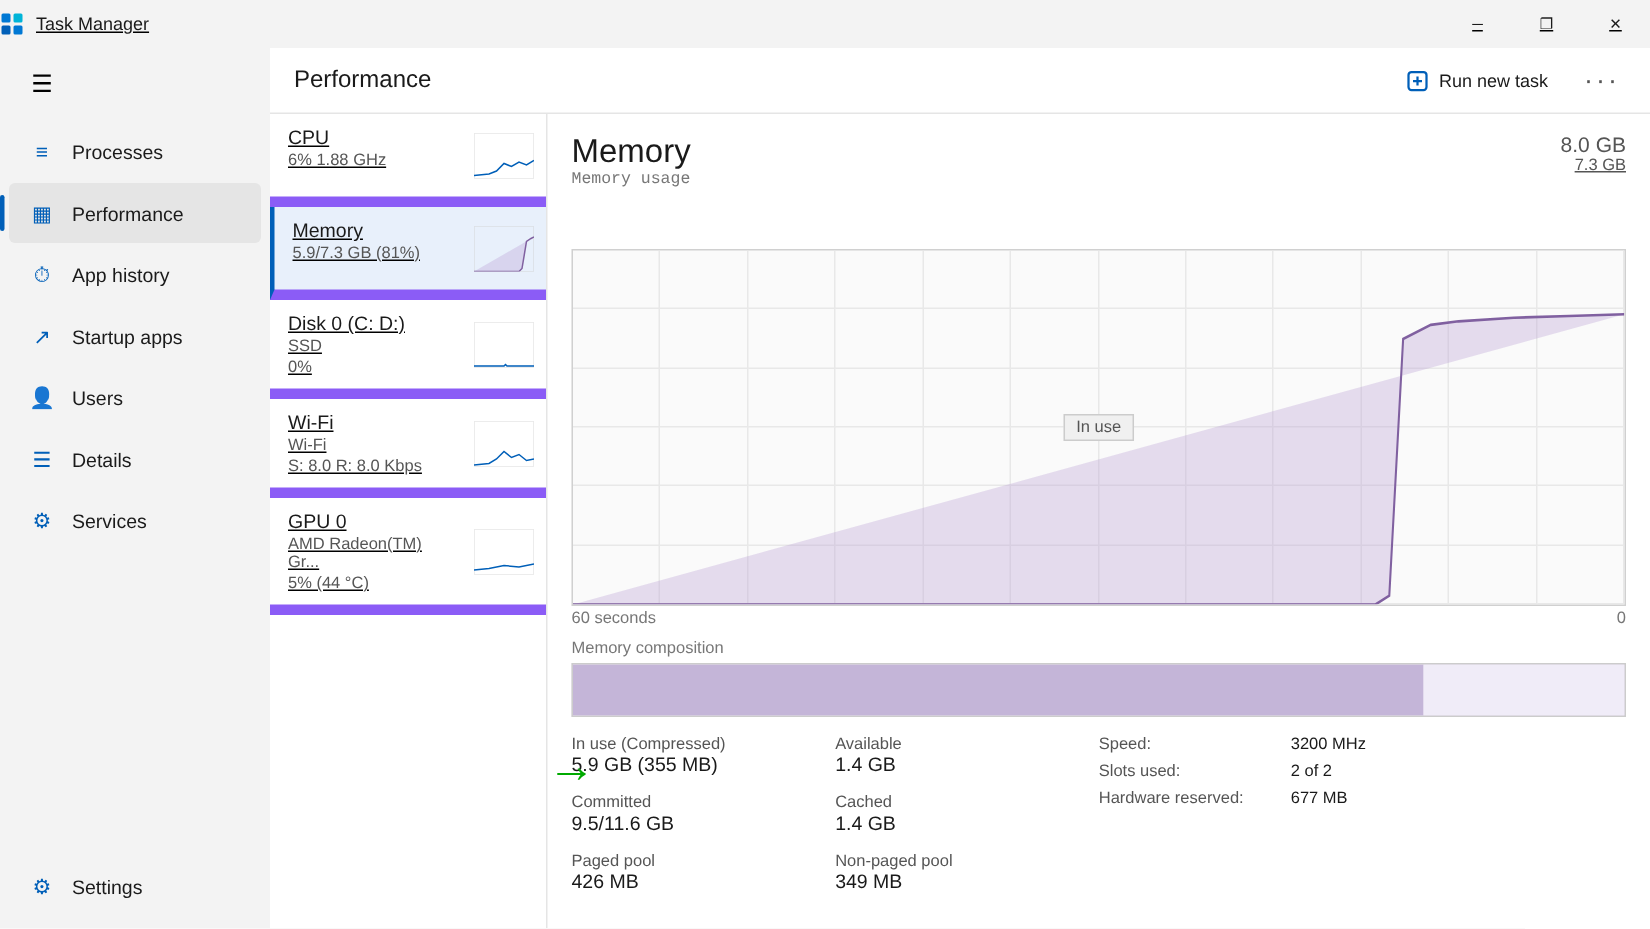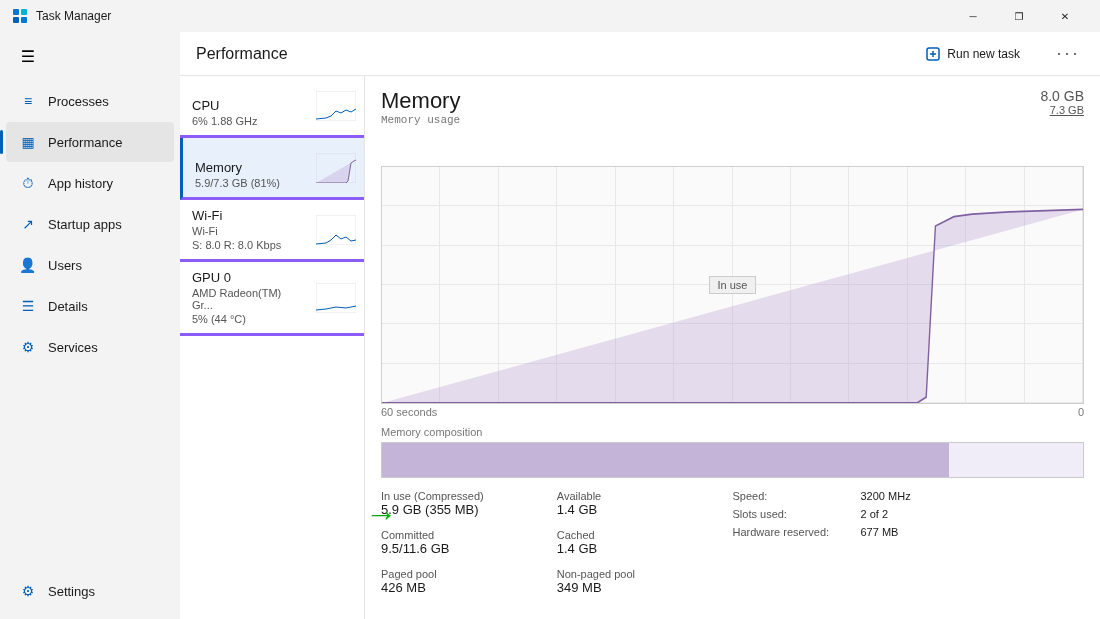--- a/index.html
+++ b/index.html
@@ -4,22 +4,23 @@
   <style>
     * { margin: 0; padding: 0; box-sizing: border-box; }
     body { width: 1100px; height: 619px; overflow: hidden; font-family: 'Segoe UI', sans-serif; background: #f3f3f3; display: flex; flex-direction: column; }
 
     
     .titlebar {
       height: 32px;
       background: #f3f3f3;
       display: flex;
       align-items: center;
-      padding: 0 12px;
+      padding: 0 0;
       flex-shrink: 0;
+      text-decoration: underline;
     }
     .titlebar-icon { width: 16px; height: 16px; margin-right: 8px; }
     .titlebar-title { font-size: 12px; color: #1a1a1a; flex: 1; }
     .titlebar-controls { display: flex; gap: 0; }
     .titlebar-btn {
       width: 46px; height: 32px;
       background: transparent; border: none; cursor: pointer;
       display: flex; align-items: center; justify-content: center;
       font-size: 10px; color: #1a1a1a;
     }
@@ -109,21 +110,21 @@
     }
     .main-header-title {
       font-size: 16px;
       font-weight: 400;
       color: #1a1a1a;
       flex: 1;
     }
     .header-actions {
       display: flex;
       align-items: center;
-      gap: 20px;
+      gap: 8px;
     }
     .run-new-task-btn {
       display: flex;
       align-items: center;
       gap: 6px;
       padding: 4px 12px;
       background: transparent;
       border: none;
       cursor: pointer;
       font-size: 12px;
@@ -147,26 +148,27 @@
     
     .perf-list {
       width: 185px;
       border-right: 1px solid #e5e5e5;
       overflow-y: auto;
       flex-shrink: 0;
     }
     .perf-item {
       padding: 8px 12px;
       cursor: pointer;
-      border-bottom: 3px solid #8b5cf6;
+      border-bottom: 7px solid #8b5cf6;
       min-height: 62px;
       display: flex;
       flex-direction: column;
-      justify-content: flex-end;
+      justify-content: flex-start;
       position: relative;
+      text-decoration: underline;
     }
     .perf-item.active { background: #e8f0fb; border-left: 3px solid #005fb8; }
     .perf-item-name { font-size: 13px; font-weight: 500; color: #1a1a1a; }
     .perf-item-sub { font-size: 11px; color: #555; margin-top: 2px; }
     .perf-item-mini-graph {
       position: absolute;
       right: 8px;
       top: 50%;
       transform: translateY(-50%);
       width: 40px;
@@ -392,20 +394,33 @@
       <div class="perf-item-mini-graph">
               <svg class="mini-sparkline" width="40" height="30" viewBox="0 0 40 30">
         <rect width="40" height="30" fill="none" stroke="#ccc" stroke-width="0.5"></rect>
         <polyline points="0,30 30,30 32,28 35,10 38,8 40,7" fill="rgba(180,150,210,0.3)" stroke="none"></polyline>
         <polyline points="0,30 30,30 32,28 35,10 38,8 40,7" fill="none" stroke="#8060a0" stroke-width="1"></polyline>
       </svg>
             </div>
     </div>
           <div class="perf-item">
       <div style="padding-right:50px;">
+        <div class="perf-item-name">Disk 0 (C: D:)</div>
+        <div class="perf-item-sub">SSD</div>
+        <div class="perf-item-sub">0%</div>
+      </div>
+      <div class="perf-item-mini-graph">
+              <svg class="mini-sparkline" width="40" height="30" viewBox="0 0 40 30">
+        <rect width="40" height="30" fill="none" stroke="#ccc" stroke-width="0.5"></rect>
+        <polyline points="0,29 20,29 21,28 22,29 40,29" fill="none" stroke="#005fb8" stroke-width="1"></polyline>
+      </svg>
+            </div>
+    </div>
+          <div class="perf-item">
+      <div style="padding-right:50px;">
         <div class="perf-item-name">Wi-Fi</div>
         <div class="perf-item-sub">Wi-Fi</div>
         <div class="perf-item-sub">S: 8.0  R: 8.0 Kbps</div>
       </div>
       <div class="perf-item-mini-graph">
               <svg class="mini-sparkline" width="40" height="30" viewBox="0 0 40 30">
         <rect width="40" height="30" fill="none" stroke="#ccc" stroke-width="0.5"></rect>
         <polyline points="0,29 10,28 15,25 20,20 25,24 30,22 35,26 40,25" fill="none" stroke="#005fb8" stroke-width="1"></polyline>
       </svg>
             </div>

